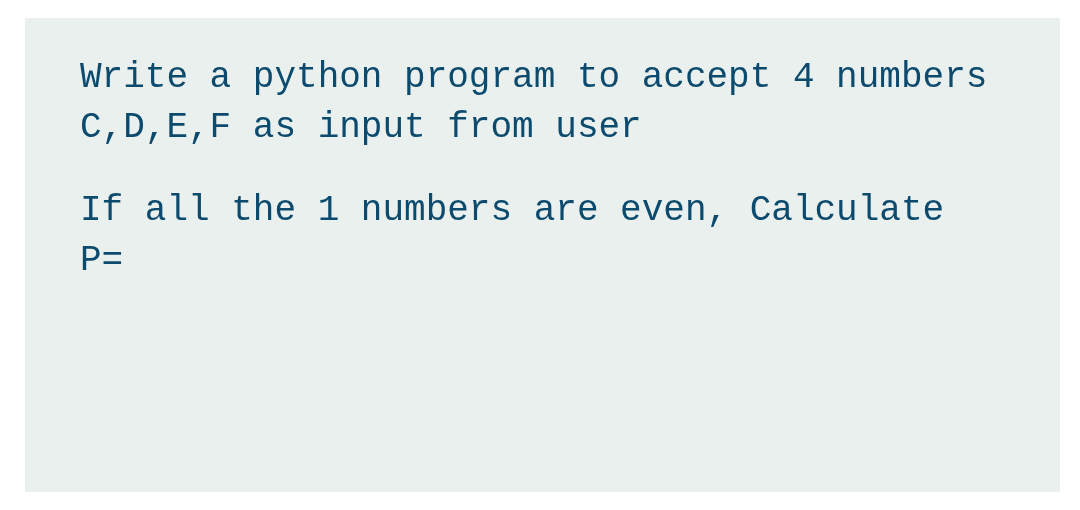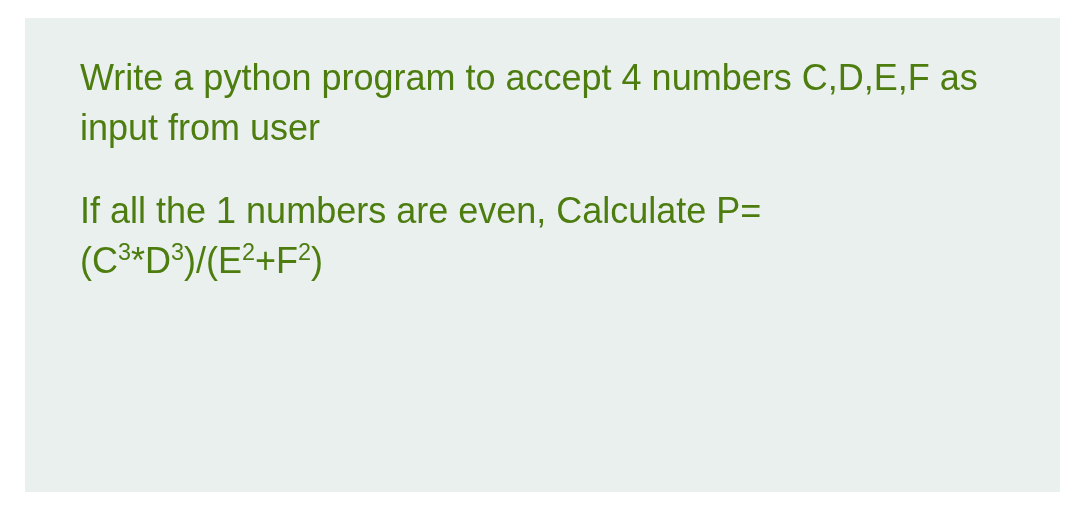--- a/index.html
+++ b/index.html
@@ -26,21 +26,22 @@
       width: 100%;
       height: 100%;
       background: #e9f0ed;
       padding: 35px 55px 35px 55px;
       color: #2a3036;
     }
     .para {
       margin-bottom: 32px;
       font-size: 36px;
       line-height: 1.4;
-      color: #4d7c0f;
+      color: #0c4a6e;
+      font-family: Liberation Mono, monospace;
     }
     .para:last-child {
       margin-bottom: 0;
     }
     sup {
       font-size: 0.65em;
       vertical-align: super;
       line-height: 0;
     }
   </style>
@@ -49,18 +50,17 @@
 
 <div class="outer">
   <div class="panel">
 
     <p class="para">
       <span>Write a python program to accept 4 numbers C,D,E,F as input from user</span>
     </p>
 
     <p class="para">
       <span>If all the 1 numbers are even, Calculate P=</span><br>
-      <span><span>(C</span><sup>3</sup><span>*D</span><sup>3</sup><span>)/(E</span><sup>2</sup><span>+F</span><sup>2</sup><span>)</span></span>
     </p>
 
 
   </div>
 </div>
 
 </body></html>

